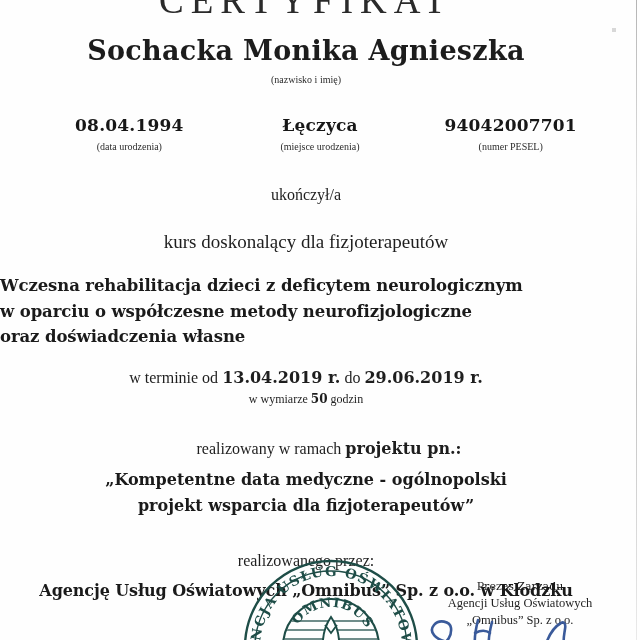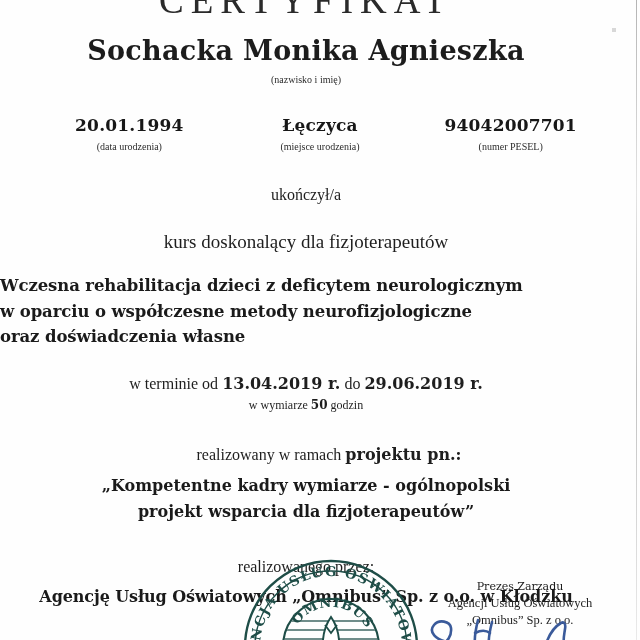--- a/index.html
+++ b/index.html
@@ -119,21 +119,21 @@
     text-align: left;
     font-size: 16.5px;
     font-weight: bold;
     font-family: "DejaVu Serif", "Liberation Serif", serif;
     line-height: 1.55;
     margin-top: 20px;
     letter-spacing: -0.1px;
   }
   .term {
     font-size: 16px;
-    margin-top: 22px;
+    margin-top: 16px;
     line-height: 1.55;
   }
   .term b, .hours b {
     font-family: "DejaVu Serif", "Liberation Serif", serif;
     font-weight: bold;
   }
   .hours {
     font-size: 12px;
     margin-top: 2px;
   }
@@ -216,21 +216,21 @@
 
   <div class="content">
 
     <div class="title">CERTYFIKAT</div>
 
     <div class="name">Sochacka Monika Agnieszka</div>
     <div class="caption">(nazwisko i imię)</div>
 
     <div class="datarow">
       <div class="datacol">
-        <div class="val">20.01.1994</div>
+        <div class="val">08.04.1994</div>
         <div class="lbl">(data urodzenia)</div>
       </div>
       <div class="datacol">
         <div class="val">Łęczyca</div>
         <div class="lbl">(miejsce urodzenia)</div>
       </div>
       <div class="datacol">
         <div class="val">94042007701</div>
         <div class="lbl">(numer PESEL)</div>
       </div>
@@ -258,21 +258,21 @@
       <b>50</b>
       <span>godzin</span>
     </div>
 
     <div class="line realizowany">
       <span>realizowany w ramach</span>
       <b>projektu pn.:</b>
     </div>
 
     <div class="projectname">
-      <div>„Kompetentne kadry wymiarze - ogólnopolski</div>
+      <div>„Kompetentne data medyczne - ogólnopolski</div>
       <div>projekt wsparcia dla fizjoterapeutów”</div>
     </div>
 
     <div class="line realizowanego">realizowanego przez:</div>
 
     <div class="orgline">Agencję Usług Oświatowych „Omnibus” Sp. z o.o. w Kłodzku</div>
 
   </div>
 
   <div class="seal">

